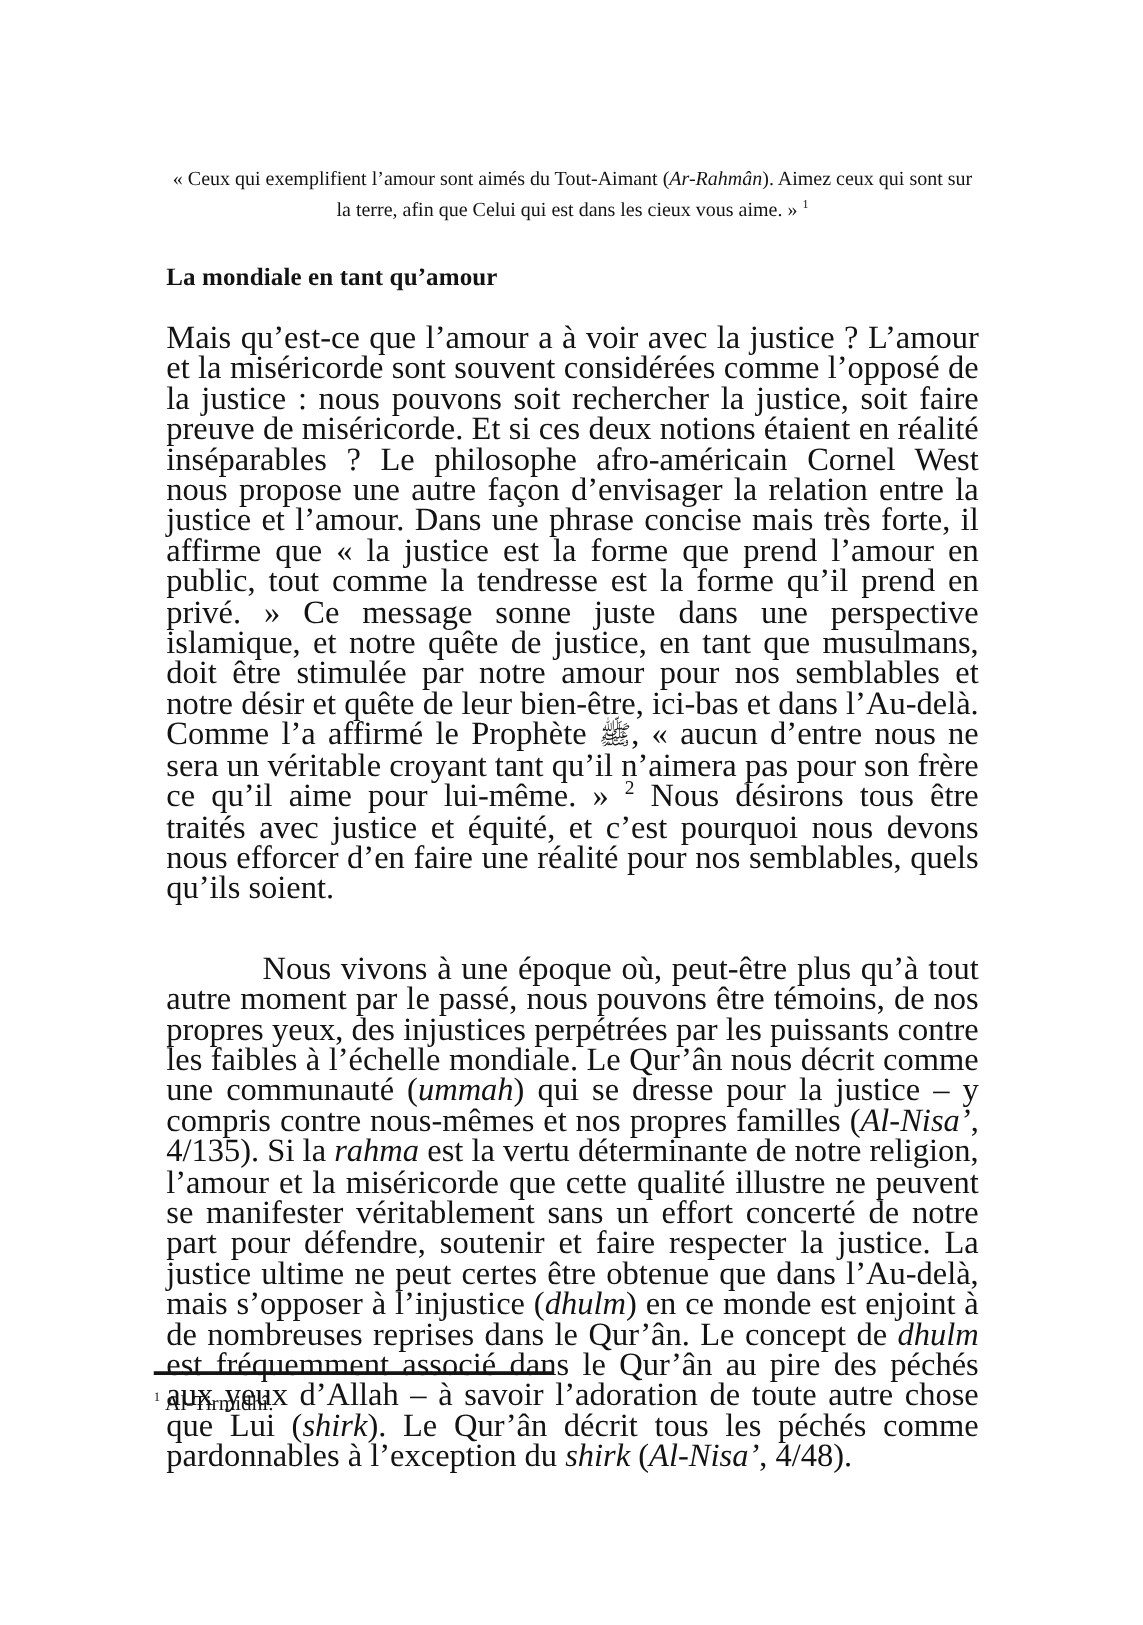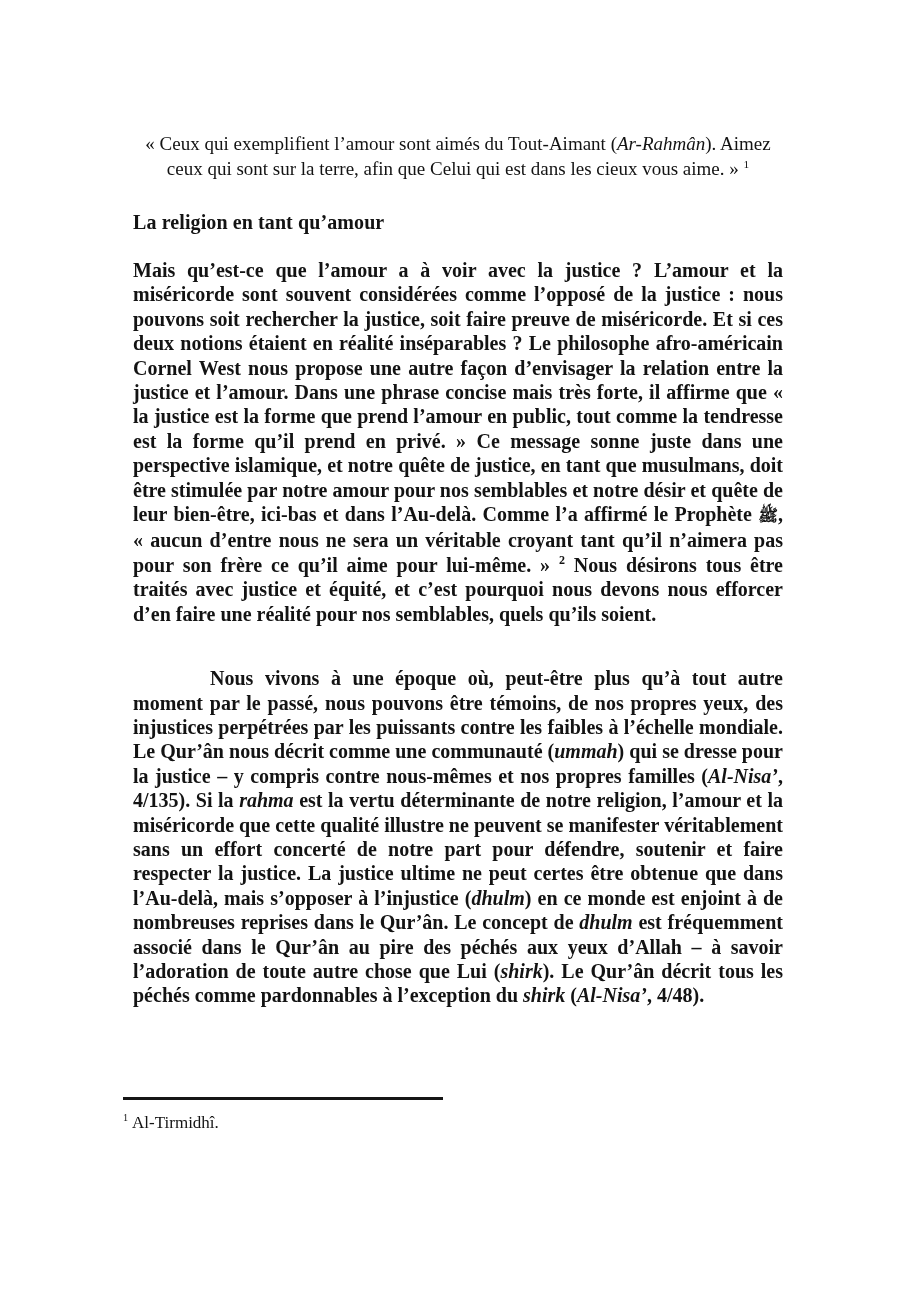--- a/index.html
+++ b/index.html
@@ -10,36 +10,35 @@
     font-family: "Liberation Serif", "DejaVu Serif", serif;
     position: relative;
     overflow: hidden;
   }
   .column {
     position: absolute;
     left: 133px; top: 131px;
     width: 650px;
   }
   .quote {
-    font-size: 19px;
+    font-size: 16px;
     line-height: 25px;
     text-align: center;
   }
   .heading {
     font-size: 20px;
     font-weight: 700;
     margin: 30px 0 0 0;
     letter-spacing: 0.1px;
   }
   .body-p {
-    font-size: 20px;
+    font-size: 26px;
     line-height: 24.4px;
     text-align: justify;
     margin: 0;
-    font-weight: bold;
   }
   .body-p.first { margin-top: 24px; }
   .body-p.indented { text-indent: 77px; margin-top: 40px; }
   em { font-style: italic; }
   sup {
     font-size: 60%;
     line-height: 0;
     vertical-align: super;
   }
   .honorific { font-size: 82%; }
@@ -65,21 +64,21 @@
     font-size: 20px;
     margin-top: 7px;
   }
 </style>
 </head>
 <body>
 
 <div class="page">
   <div class="column">
     <div class="quote"><span>« Ceux qui exemplifient l’amour sont aimés du Tout-Aimant (</span><em>Ar-Rahmân</em><span>). Aimez ceux qui sont sur la terre, afin que Celui qui est dans les cieux vous aime. » </span><sup>1</sup></div>
-    <h2 class="heading">La religion en tant qu’amour</h2>
+    <h2 class="heading">La mondiale en tant qu’amour</h2>
     <p class="body-p first"><span>Mais qu’est-ce que l’amour a à voir avec la justice ? L’amour et la miséricorde sont souvent considérées comme l’opposé de la justice : nous pouvons soit rechercher la justice, soit faire preuve de miséricorde. Et si ces deux notions étaient en réalité inséparables ? Le philosophe afro-américain Cornel West nous propose une autre façon d’envisager la relation entre la justice et l’amour. Dans une phrase concise mais très forte, il affirme que « la justice est la forme que prend l’amour en public, tout comme la tendresse est la forme qu’il prend en privé. » Ce message sonne juste dans une perspective islamique, et notre quête de justice, en tant que musulmans, doit être stimulée par notre amour pour nos semblables et notre désir et quête de leur bien-être, ici-bas et dans l’Au-delà. Comme l’a affirmé le Prophète </span><span class="honorific">ﷺ</span><span>, « aucun d’entre nous ne sera un véritable croyant tant qu’il n’aimera pas pour son frère ce qu’il aime pour lui-même. » </span><sup>2</sup><span> Nous désirons tous être traités avec justice et équité, et c’est pourquoi nous devons nous efforcer d’en faire une réalité pour nos semblables, quels qu’ils soient.</span></p>
     <p class="body-p indented"><span>Nous vivons à une époque où, peut-être plus qu’à tout autre moment par le passé, nous pouvons être témoins, de nos propres yeux, des injustices perpétrées par les puissants contre les faibles à l’échelle mondiale. Le Qur’ân nous décrit comme une communauté (</span><em>ummah</em><span>) qui se dresse pour la justice – y compris contre nous-mêmes et nos propres familles (</span><em>Al-Nisa’</em><span>, 4/135). Si la </span><em>rahma</em><span> est la vertu déterminante de notre religion, l’amour et la miséricorde que cette qualité illustre ne peuvent se manifester véritablement sans un effort concerté de notre part pour défendre, soutenir et faire respecter la justice. La justice ultime ne peut certes être obtenue que dans l’Au-delà, mais s’opposer à l’injustice (</span><em>dhulm</em><span>) en ce monde est enjoint à de nombreuses reprises dans le Qur’ân. Le concept de </span><em>dhulm</em><span> est fréquemment associé dans le Qur’ân au pire des péchés aux yeux d’Allah – à savoir l’adoration de toute autre chose que Lui (</span><em>shirk</em><span>). Le Qur’ân décrit tous les péchés comme pardonnables à l’exception du </span><em>shirk</em><span> (</span><em>Al-Nisa’</em><span>, 4/48).</span></p>
   </div>
 
   <div class="footer">
     <div class="fn-rule"></div>
     <div class="footnotes">
       <div class="footnote">
         <sup>1</sup><span>Al-Tirmidhî.</span>
       </div>

